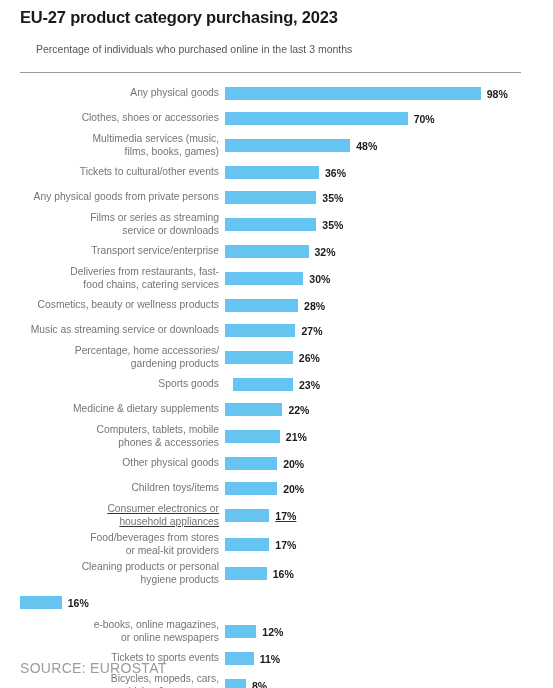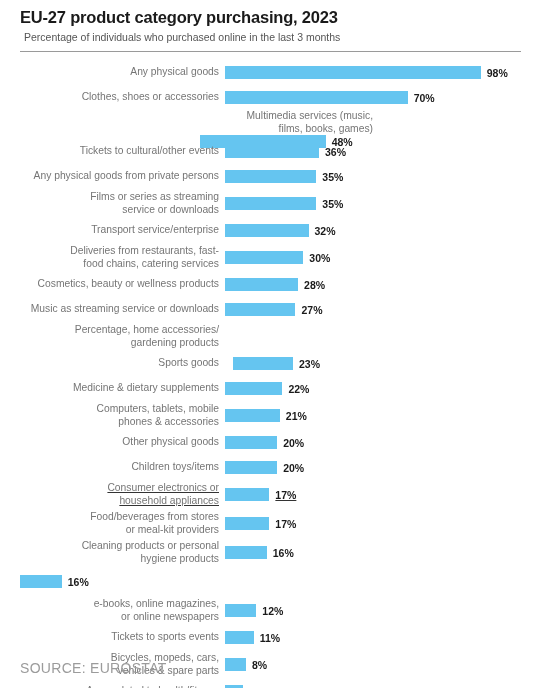--- a/index.html
+++ b/index.html
@@ -28,21 +28,21 @@
     color: #1a1a1a;
     letter-spacing: -0.2px;
     line-height: 19px;
     margin: 0 0 3px 0;
   }
   .chart-subtitle {
     font-size: 10.5px;
     font-weight: normal;
     color: #555555;
     line-height: 13px;
-    margin: 4px;
+    margin: 16px;
   }
   .header-rule {
     height: 1px;
     background: #9a9a9a;
     margin: 7px 0 0 0;
     width: 501px;
   }
   .plot {
     position: relative;
     margin-top: 8px;
@@ -111,21 +111,21 @@
           <div class="bar-value">98%</div>
         </div>
       </div>
       <div class="row" style="height: 25px;">
         <div class="row-label">Clothes, shoes or accessories</div>
         <div class="bar-area">
           <div class="bar" style="width: 182.7px; height: 13px; background: rgb(101, 197, 240);"></div>
           <div class="bar-value">70%</div>
         </div>
       </div>
-      <div class="row" style="height: 29px; flex-direction: column;">
+      <div class="row" style="height: 29px;">
         <div class="row-label">Multimedia services (music,
 films, books, games)</div>
         <div class="bar-area">
           <div class="bar" style="width: 125.28px; height: 13px; background: rgb(101, 197, 240);"></div>
           <div class="bar-value">48%</div>
         </div>
       </div>
       <div class="row" style="height: 25px;">
         <div class="row-label">Tickets to cultural/other events</div>
         <div class="bar-area">
@@ -173,20 +173,24 @@
       <div class="row" style="height: 25px;">
         <div class="row-label">Music as streaming service or downloads</div>
         <div class="bar-area">
           <div class="bar" style="width: 70.47px; height: 13px; background: rgb(101, 197, 240);"></div>
           <div class="bar-value">27%</div>
         </div>
       </div>
       <div class="row" style="height: 29px;">
         <div class="row-label">Percentage, home accessories/
 gardening products</div>
+        <div class="bar-area">
+          <div class="bar" style="width: 67.86px; height: 13px; background: rgb(101, 197, 240);"></div>
+          <div class="bar-value">26%</div>
+        </div>
       </div>
       <div class="row" style="height: 25px; gap: 8px;">
         <div class="row-label">Sports goods</div>
         <div class="bar-area">
           <div class="bar" style="width: 60.03px; height: 13px; background: rgb(101, 197, 240);"></div>
           <div class="bar-value">23%</div>
         </div>
       </div>
       <div class="row" style="height: 25px;">
         <div class="row-label">Medicine &amp; dietary supplements</div>

